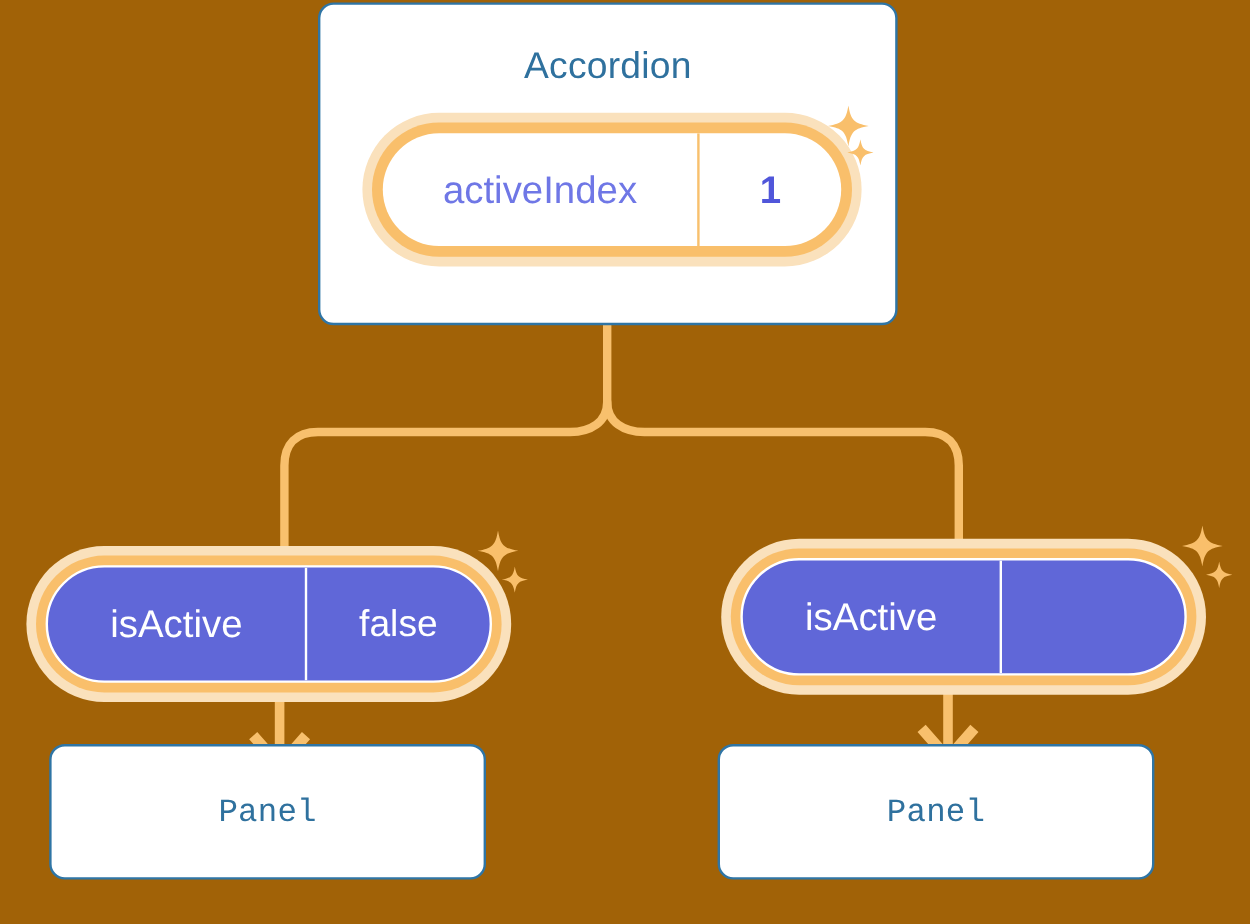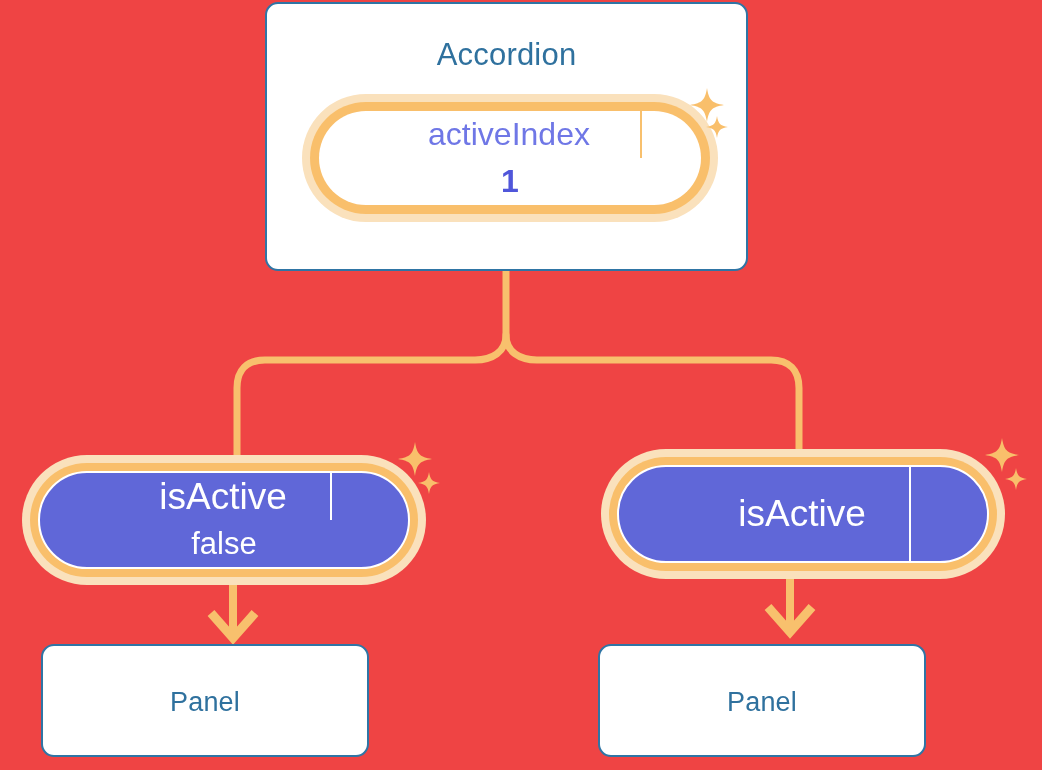--- a/index.html
+++ b/index.html
@@ -4,21 +4,21 @@
 <style>
   html, body {
     margin: 0;
     padding: 0;
     background: #4c6a72;
   }
   #stage {
     position: relative;
     width: 1042px;
     height: 770px;
-    background: #ef4444;
+    background: #a16207;
     font-family: "Liberation Sans", "DejaVu Sans", sans-serif;
     overflow: hidden;
   }
 
   
   #wires {
     position: absolute;
     left: 0; top: 0;
     width: 1042px;
     height: 770px;
@@ -42,21 +42,21 @@
     letter-spacing: 0.2px;
     white-space: nowrap;
   }
 
   #accordion-card { left: 265px; top: 2px; width: 483px; height: 269px; }
   #accordion-title {
     top: 33px;
     font-size: 31px;
   }
 
-  .panel-card { width: 328px; height: 113px; top: 644px; }
+  .panel-card { width: 364px; height: 113px; top: 620px; font-family: Liberation Mono, monospace; }
   #panel-card-left  { left: 41px; }
   #panel-card-right { left: 598px; }
   .panel-title {
     top: 41px;
     font-size: 27px;
   }
   
   .pill-glow {
     position: absolute;
     border-radius: 999px;
@@ -68,21 +68,20 @@
     border-radius: 999px;
     background: #f9bf6b;
   }
   .pill-body {
     position: absolute;
     box-sizing: border-box;
     display: flex;
     align-items: center;
     border-radius: 999px;
     overflow: hidden;
-    flex-direction: column;
   }
   .pill-key, .pill-val {
     display: flex;
     align-items: center;
     justify-content: center;
     height: 100%;
     box-sizing: border-box;
     white-space: nowrap;
   }
 
@@ -109,21 +108,21 @@
   
   .prop-pill-glow { width: 404px; height: 130px; }
   .prop-pill-ring { width: 388px; height: 114px; }
   .prop-pill-body {
     width: 372px; height: 98px;
     background: #6067d8;
     border: 2px solid #ffffff;
   }
   .prop-pill-body .pill-key {
     width: 216px;
-    font-size: 37px;
+    font-size: 32px;
     color: #ffffff;
     border-right: 2px solid #ffffff;
   }
   .prop-pill-body .pill-val {
     width: 152px;
     font-size: 31px;
     font-weight: normal;
     color: #ffffff;
   }
 

